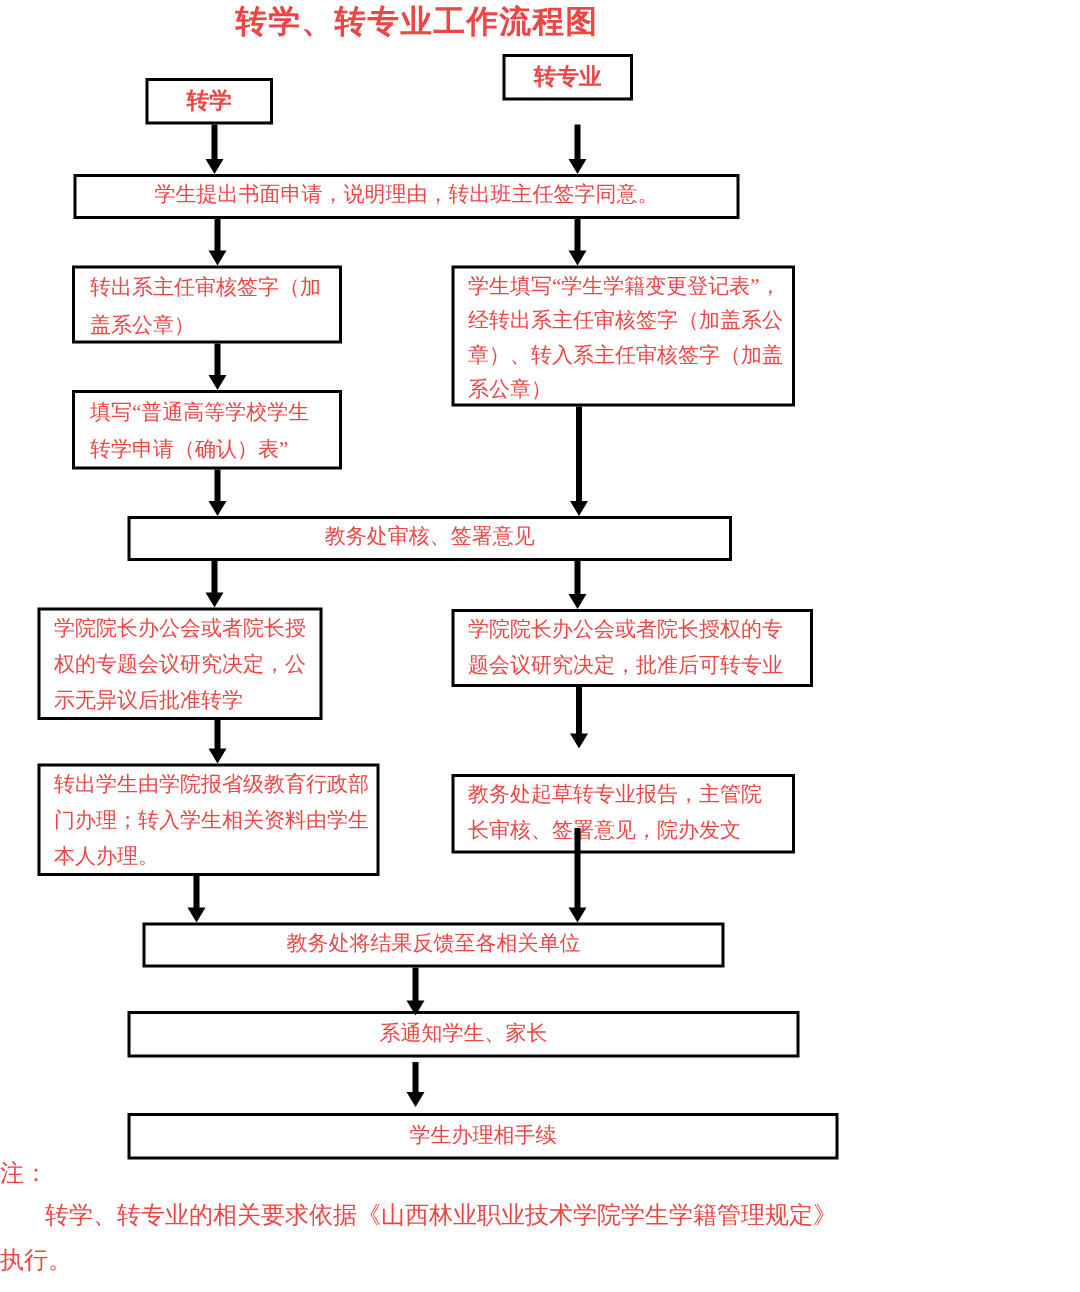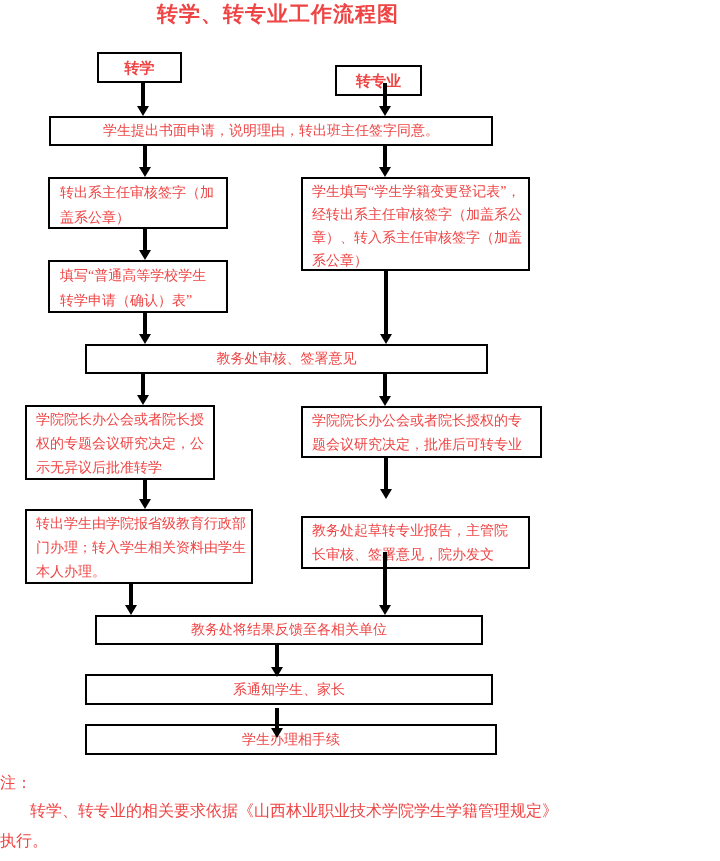--- a/index.html
+++ b/index.html
@@ -66,40 +66,40 @@
   }
 </style>
 </head>
 <body>
 
 <div id="canvas">
 
   <div class="title">转学、转专业工作流程图</div>
 
   <div class="box center bold" style="left:97px; top:52px; width:85px; height:31px;">转学</div>
-  <div class="box center bold" style="left:335px; top:65px; width:87px; height:31px;">转专业</div>
+  <div class="box center bold" style="left:335px; top:36px; width:87px; height:31px;">转专业</div>
 
   <div class="box center" style="left:49px; top:116px; width:444px; height:30px;">学生提出书面申请，说明理由，转出班主任签字同意。</div>
 
   <div class="box ml" style="left:48px; top:177px; width:180px; height:52px;">转出系主任审核签字（加盖系公章）</div>
   <div class="box ml" style="left:48px; top:260px; width:180px; height:53px;">填写“普通高等学校学生转学申请（确认）表”</div>
 
   <div class="box ml" style="left:301px; top:177px; width:229px; height:94px; line-height:23px; padding:1px 6px 13px 9px;">学生填写“学生学籍变更登记表”，经转出系主任审核签字（加盖系公章）、转入系主任审核签字（加盖系公章）</div>
 
   <div class="box center" style="left:85px; top:344px; width:403px; height:30px;">教务处审核、签署意见</div>
 
   <div class="box ml" style="left:25px; top:405px; width:190px; height:75px; line-height:24px; padding:1px 5px 1px 9px;">学院院长办公会或者院长授权的专题会议研究决定，公示无异议后批准转学</div>
   <div class="box ml" style="left:301px; top:406px; width:241px; height:52px; line-height:24px; padding:1px 5px 1px 9px;">学院院长办公会或者院长授权的专题会议研究决定，批准后可转专业</div>
 
   <div class="box ml" style="left:25px; top:509px; width:228px; height:75px; line-height:24px; padding:1px 5px 1px 9px;">转出学生由学院报省级教育行政部门办理；转入学生相关资料由学生本人办理。</div>
   <div class="box ml" style="left:301px; top:516px; width:229px; height:53px; line-height:24px; padding:1px 20px 1px 9px;">教务处起草转专业报告，主管院长审核、签署意见，院办发文</div>
 
   <div class="box center" style="left:95px; top:615px; width:388px; height:30px;">教务处将结果反馈至各相关单位</div>
-  <div class="box center" style="left:85px; top:650px; width:408px; height:31px;margin-top:24px;">系通知学生、家长</div>
-  <div class="box center" style="left:85px; top:724px; width:412px; height:31px;">学生办理相手续</div>
+  <div class="box center" style="left:85px; top:650px; width:448px; height:31px;margin-top:24px;">系通知学生、家长</div>
+  <div class="box center" style="left:85px; top:742px; width:474px; height:31px;">学生办理相手续</div>
 
   <div class="arrow" style="left:137px; top:83px;  height:33px;"></div>
   <div class="arrow" style="left:379px; top:83px;  height:33px;"></div>
   <div class="arrow" style="left:139px; top:146px; height:31px;"></div>
   <div class="arrow" style="left:379px; top:146px; height:31px;"></div>
   <div class="arrow" style="left:139px; top:229px; height:31px;"></div>
   <div class="arrow" style="left:139px; top:313px; height:31px;"></div>
   <div class="arrow" style="left:380px; top:271px; height:73px;"></div>
   <div class="arrow" style="left:137px; top:374px; height:31px;"></div>
   <div class="arrow" style="left:379px; top:374px; height:32px;"></div>

